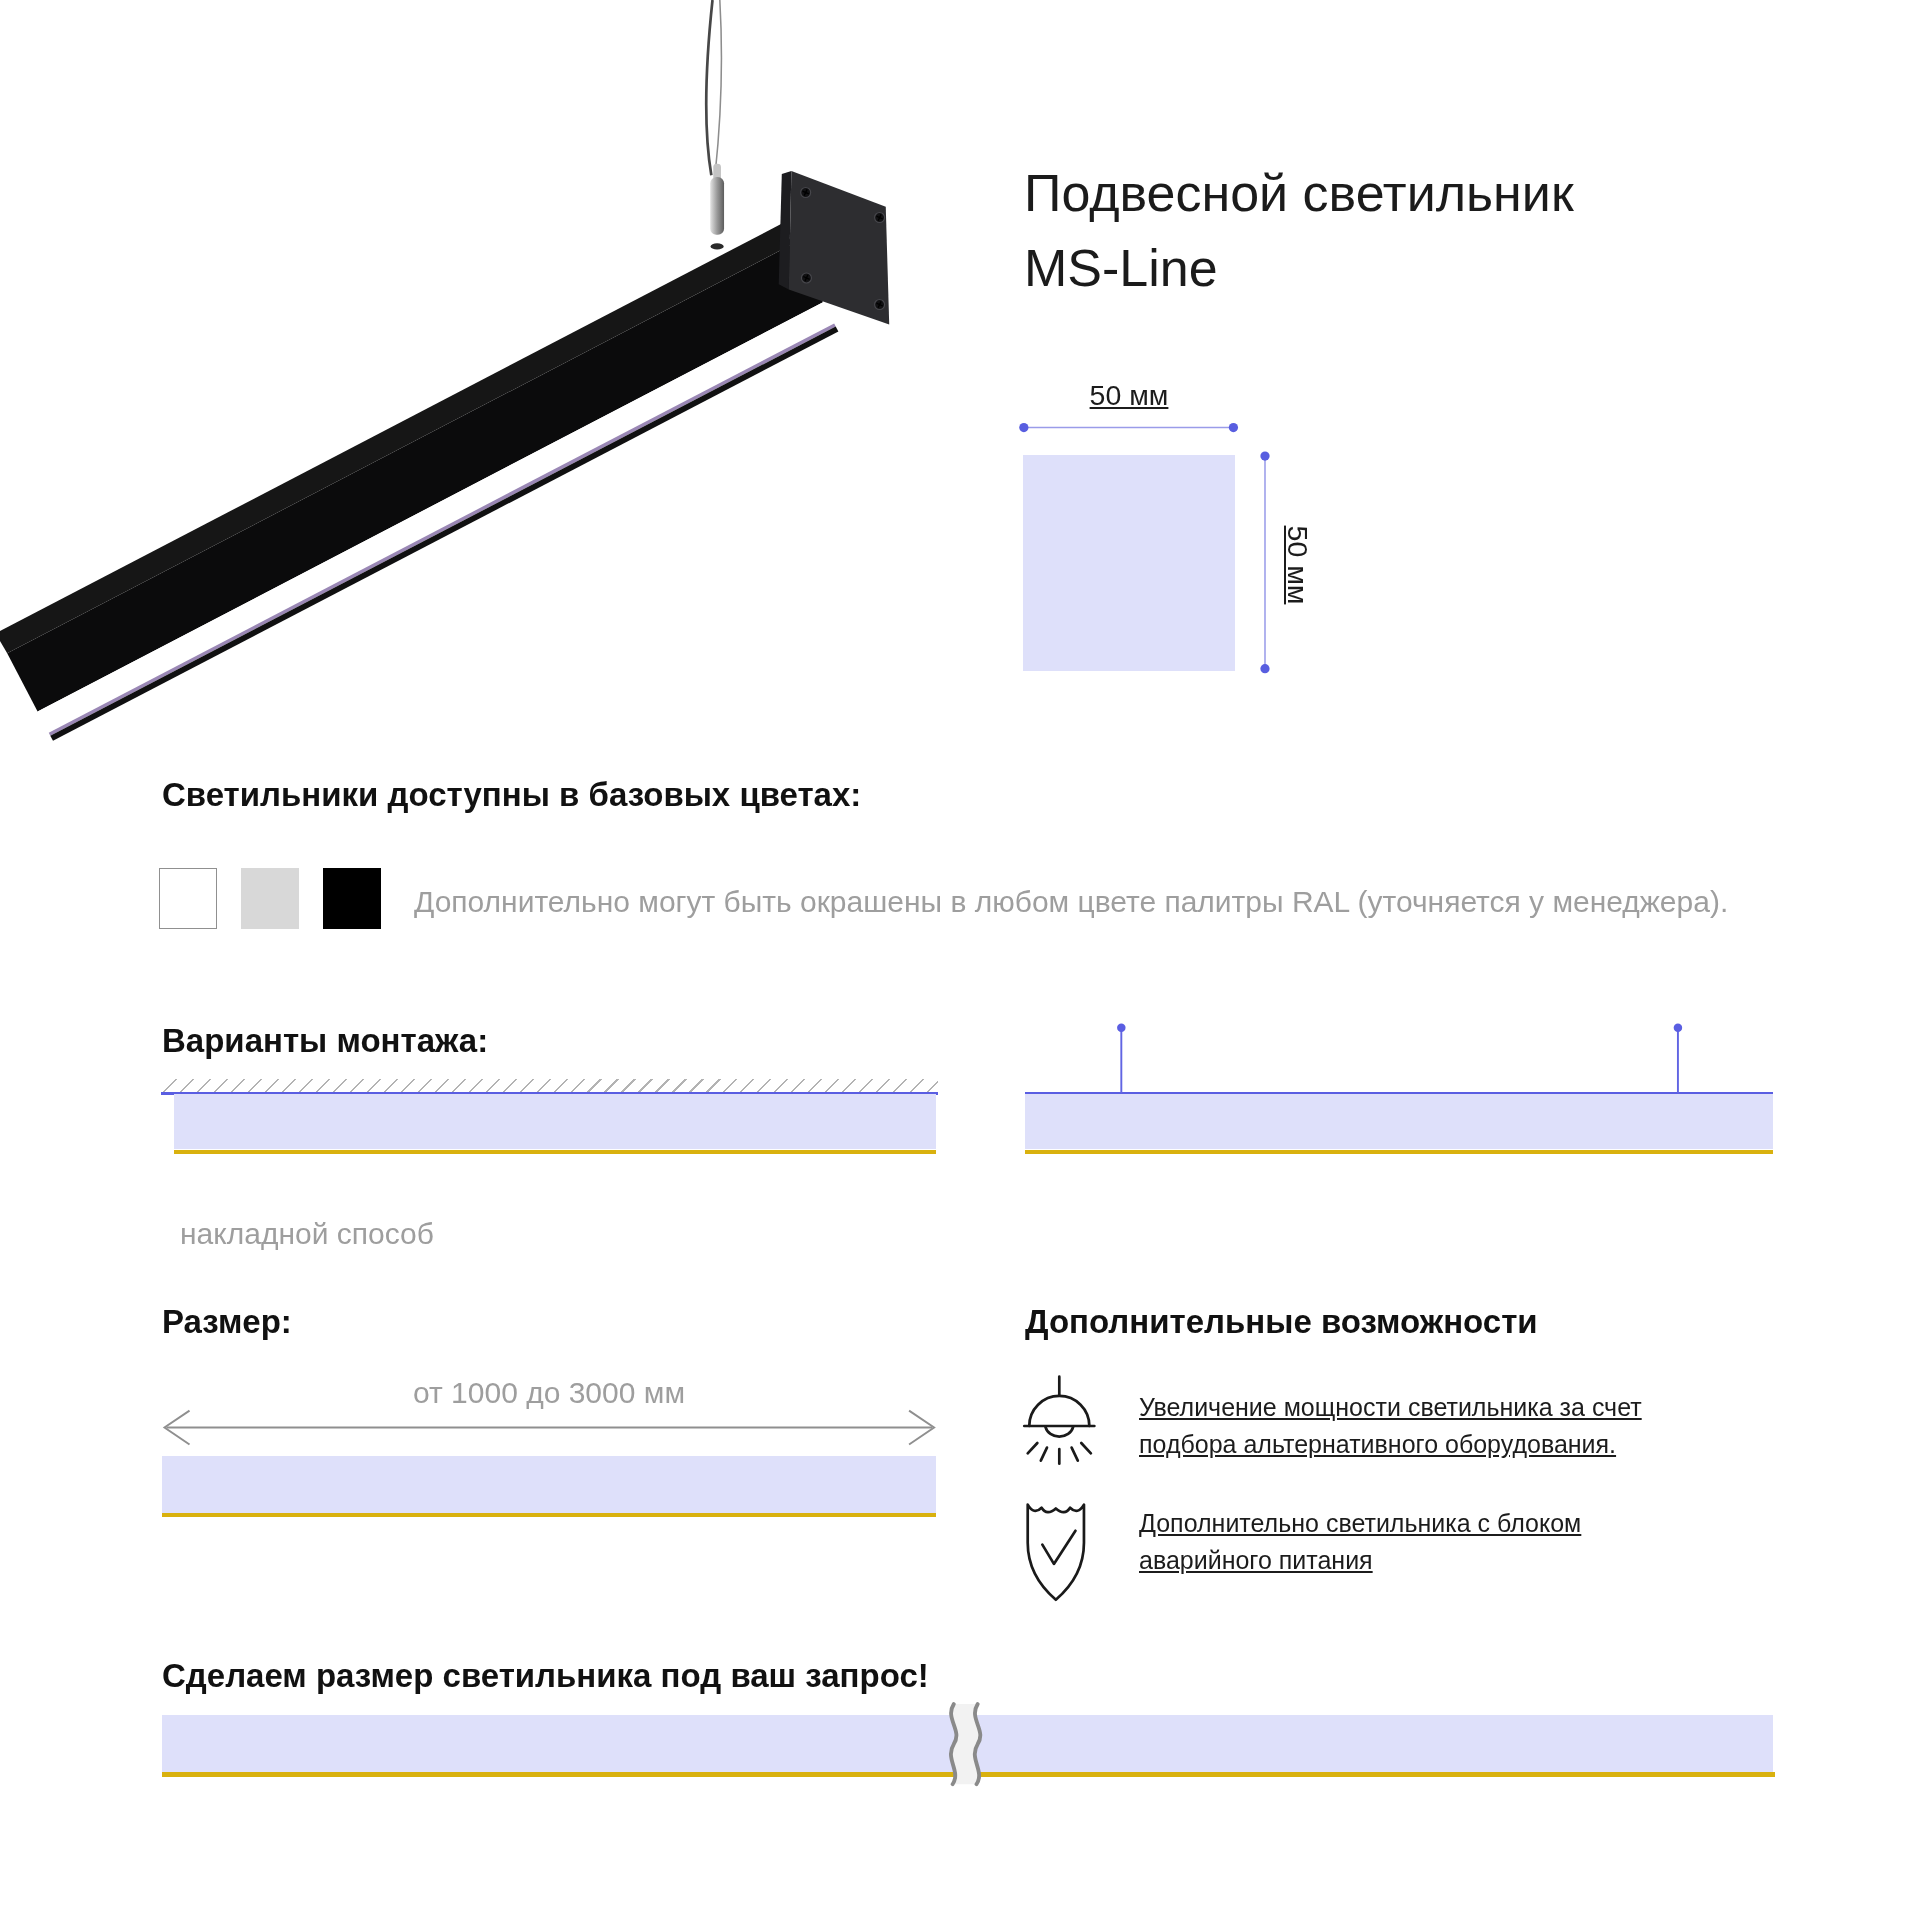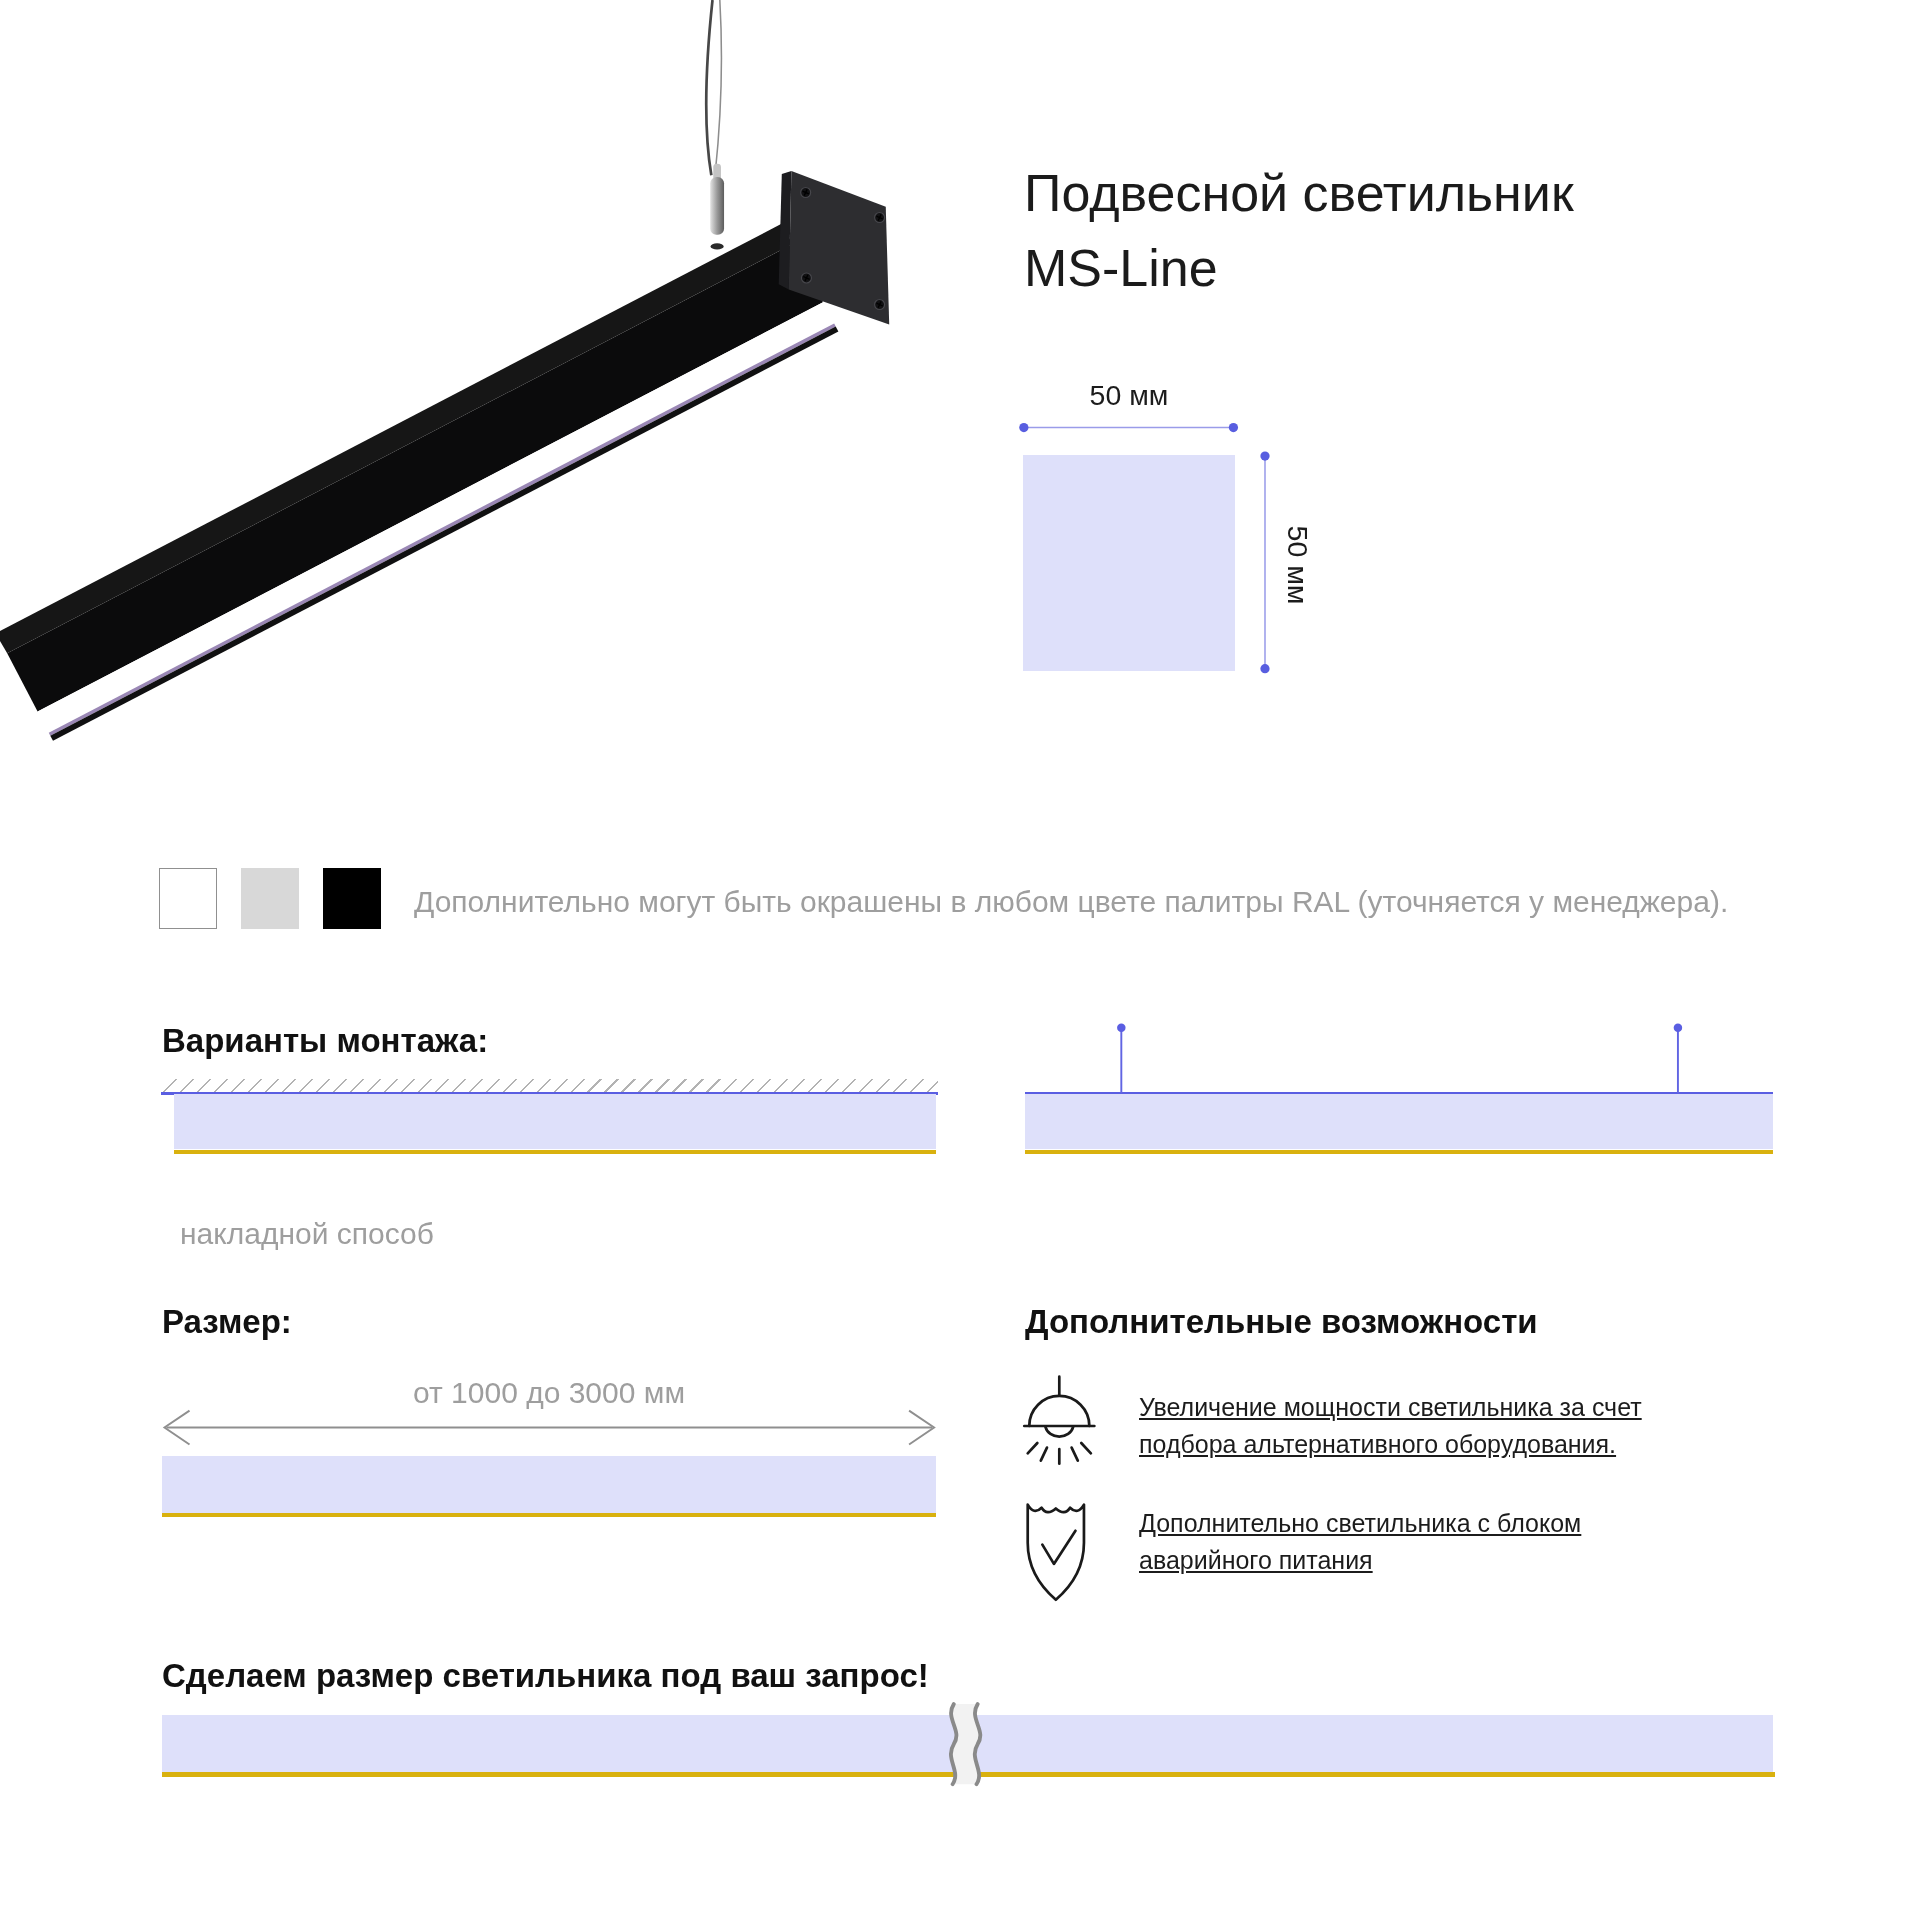--- a/index.html
+++ b/index.html
@@ -3,21 +3,21 @@
 <meta charset="utf-8">
 <style>
   html,body{margin:0;padding:0;background:#ffffff;}
   #screen{position:relative;width:1926px;height:1926px;background:#ffffff;overflow:hidden;
           font-family:"Liberation Sans","DejaVu Sans",sans-serif;color:#1c1c1c;}
   .abs{position:absolute;}
   .h1{font-size:52px;line-height:75px;font-weight:400;color:#1b1b1b;white-space:nowrap;}
   .h2{font-size:33px;font-weight:700;color:#111111;white-space:nowrap;}
   .gray{font-size:30px;color:#9e9e9e;white-space:nowrap;}
   .feat{font-size:25px;line-height:37px;color:#1c1c1c;text-decoration:underline;}
-  .dimlabel{font-size:28.5px;color:#1c1c1c;white-space:nowrap;}
+  .dimlabel{font-size:28.5px;color:#1c1c1c;white-space:nowrap;text-decoration:underline;}
   .bar{background:#dee0fa;}
   .yellow{background:#d9b10e;}
   .blueline{background:#5a5ee2;}
   .hatch{background:repeating-linear-gradient(135deg,transparent 0px,transparent 10.4px,#b3b3b3 10.4px,#b3b3b3 12px);}
   .swatch{width:58px;height:61px;box-sizing:border-box;}
   svg{display:block;}
   .centerx{transform:translateX(-50%);}
 </style>
 </head>
 <body>
@@ -76,20 +76,21 @@
 
   <div class="abs h1" style="left:2658;top:156px;left:1024px">
     <div>Подвесной светильник</div>
     <div>MS-Line</div>
   </div>
 
   <div class="abs dimlabel centerx" style="left:1129px;top:379px">50 мм</div>
   <div class="abs bar" style="left:1023px;top:455px;width:212px;height:216px"></div>
   <div class="abs dimlabel" style="left:1267px;top:534px;width:62px;height:62px;display:flex;align-items:center;justify-content:center;transform:rotate(90deg)">50 мм</div>
 
+  <div class="abs h2" style="left:162px;top:776px">Светильники доступны в базовых цветах:</div>
   <div class="abs swatch" style="left: 159px; top: 868px; border: 1.2px solid rgb(144, 144, 144); background: rgb(255, 255, 255);"></div>
   <div class="abs swatch" style="left: 241px; top: 868px; background: rgb(216, 216, 216);"></div>
   <div class="abs swatch" style="left: 323px; top: 868px; background: rgb(0, 0, 0);"></div>
   <div class="abs gray" style="left:414px;top:885px">Дополнительно могут быть окрашены в любом цвете палитры RAL (уточняется у менеджера).</div>
 
   <div class="abs h2" style="left:162px;top:1022px">Варианты монтажа:</div>
 
   <div class="abs hatch" style="left:161px;top:1079px;width:777px;height:13px"></div>
   <div class="abs blueline" style="left:161px;top:1092px;width:777px;height:2.7px"></div>
   <div class="abs bar" style="left:174px;top:1094px;width:762px;height:55px"></div>

